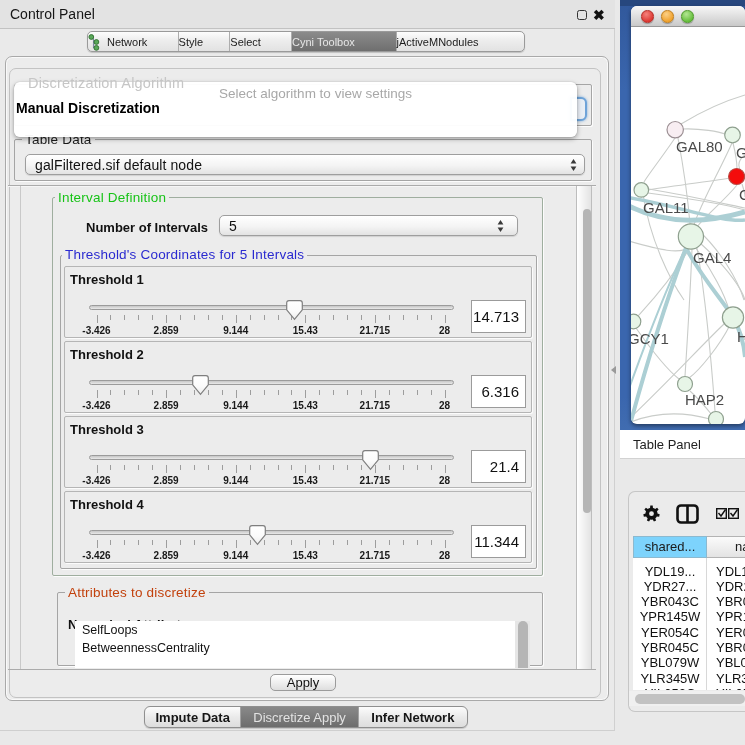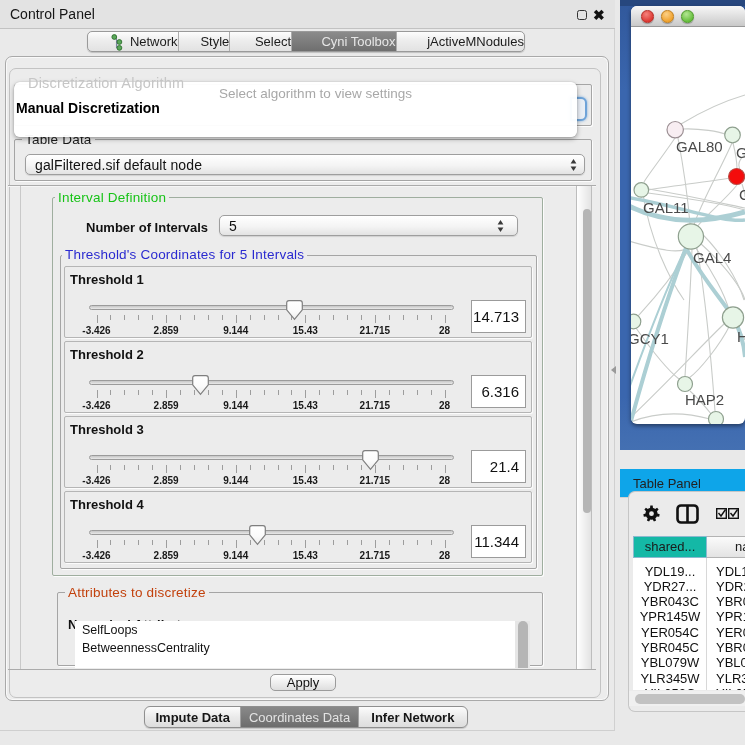--- a/index.html
+++ b/index.html
@@ -9,21 +9,21 @@
 
 
 #cpwin { left:0; top:0; width:615px; height:731px; background:#eaeaea; border-right:1px solid #d0d0d0; border-bottom:1px solid #cfcfcf; }
 #cptitle { left:0; top:0; width:615px; height:29px; background:#e3e3e3; border-bottom:1px solid #c2c2c2; }
 #cptitle .t { position:absolute; left:10px; top:6px; font-size:14px; color:#161616; }
 #btnfloat { left:577px; top:10px; width:10px; height:10px; border:1.6px solid #333; border-radius:2.5px; }
 #btnclose { left:593px; top:7px; font-size:14px; font-weight:bold; color:#111; }
 
 
 #toptabs { left:87px; top:31px; width:438px; height:21px; border:1px solid #9a9a9a; border-radius:5px; background:linear-gradient(#fdfdfd,#ededed 45%,#e2e2e2); box-shadow:0 1px 1px rgba(0,0,0,0.18); display:flex; overflow:hidden; }
-#toptabs .seg { height:100%; display:flex; align-items:center; justify-content:flex-end; font-size:13px; color:#1c1c1c; border-right:1px solid #adadad; }
+#toptabs .seg { height:100%; display:flex; align-items:center; justify-content:flex-start; font-size:11px; color:#1c1c1c; border-right:1px solid #adadad; }
 #toptabs .seg.sel { background:linear-gradient(#8b8b8b,#6f6f6f); color:#e6e6e6; }
 #toptabs .seg:last-child { border-right:none; }
 
 
 #content { left:5px; top:56px; width:604px; height:645px; background:#ececec; border:1px solid #a9a9a9; border-radius:7px; box-shadow:inset 0 0 0 1px rgba(255,255,255,0.7); }
 #inner { left:9px; top:68px; width:592px; height:630px; border:1px solid #c3c3c3; border-radius:7px; }
 
 .group { position:absolute; border:1px solid #a5a5a5; border-radius:2px; box-shadow:1px 1px 0 rgba(255,255,255,0.85); }
 .gtitle { position:absolute; background:#ececec; padding:0 3px; font-size:13.5px; letter-spacing:0.2px; color:#1c1c1c; line-height:14px; }
 
@@ -58,21 +58,21 @@
 #bottabs .seg.sel { background:linear-gradient(#898989,#6d6d6d); color:#e3e3e3; font-weight:normal; }
 #bottabs .seg:last-child { border-right:none; }
 
 
 #netpanel { left:620px; top:0; width:125px; height:450px; background:linear-gradient(#31589b,#3a66ae 20%,#3a66ae 88%,#4470b2); }
 #netwin { left:631px; top:6px; width:114px; height:418px; background:#fff; border-radius:6px 6px 6px 6px; box-shadow:0 2px 4px rgba(0,0,0,0.45); overflow:hidden; }
 #nettitle { position:absolute; left:0; top:0; width:100%; height:21px; background:linear-gradient(#f7f7f7,#c9c9c9); border-bottom:1px solid #989898; }
 .tl { position:absolute; top:4px; width:12.5px; height:12.5px; border-radius:50%; box-shadow:0 1px 1px rgba(0,0,0,0.28); }
 
 
-#tpbar { left:620px; top:469px; width:125px; height:29px; background:#0ea5e9; border-bottom:1px solid #d2d2d2;text-decoration:underline; }
+#tpbar { left:620px; top:430px; width:125px; height:29px; background:#ffffff; border-bottom:1px solid #d2d2d2;text-decoration:underline; }
 #tpbar .t { position:absolute; left:13px; top:7px; font-size:13px; color:#222; }
 #tablewin { left:628px; top:491px; width:117px; height:221px; background:#ebebeb; border:1px solid #c6c6c6; border-radius:7px 0 0 7px; border-right:none; }
 </style>
 </head>
 <body>
 <div class="abs" id="cpwin"></div>
 <div class="abs" id="cptitle">
     <span class="t">Control Panel</span>
   </div>
 <div class="abs" id="btnfloat"></div>
@@ -331,21 +331,21 @@
     <div>SelfLoops</div>
     <div>BetweennessCentrality</div>
   </div>
 <div class="abs" style="left:515px; top:621px; width:15px; height:47px; background:#e6e6e6;"></div>
 <div class="abs" style="left:518px; top:621px; width:10px; height:47px; background:#b5b5b5; border-radius:5px 5px 0 0;"></div>
 
 <div class="abs" id="apply">Apply</div>
 
 <div class="abs" id="bottabs">
   <div class="seg" style="width:97px;">Impute Data</div>
-  <div class="seg sel" style="width:118px;">Coordinates Data</div>
+  <div class="seg sel" style="width:118px;">Discretize Apply</div>
   <div class="seg" style="width:109px;">Infer Network</div>
 </div>
 
 <div class="abs" id="netpanel"></div>
 <div class="abs" style="left:620px; top:0; width:125px; height:6px; background:#27477e;"></div>
 <div class="abs" id="netwin">
   <svg width="114" height="418" viewBox="0 0 114 418" style="position:absolute; left:0; top:0;">
     <g transform="translate(-631,-6)">
 
       <g fill="none" stroke="#c9ccc9" stroke-width="1.1">
@@ -435,21 +435,21 @@
       <line x1="11.5" y1="2" x2="11.5" y2="18" stroke="#111" stroke-width="2.6"></line>
     </svg>
     <svg class="abs" style="left:716px; top:508px;" width="24" height="12" viewBox="0 0 24 12">
       <g fill="none" stroke="#111" stroke-width="1.4">
         <rect x="0.7" y="0.7" width="9.6" height="9.6"></rect>
         <rect x="12.7" y="0.7" width="9.6" height="9.6"></rect>
         <path d="M2.5 5 L5 8 L9.5 1.5"></path>
         <path d="M14.5 5 L17 8 L21.5 1.5"></path>
       </g>
     </svg>
-    <div class="abs" style="left:633px; top:536px; width:74px; height:22px; background:#14b8a6; border:1px solid #8cb9cf; font-size:13px; color:#1a1a1a; text-align:center; line-height:20px;">shared...</div>
+    <div class="abs" style="left:633px; top:536px; width:74px; height:22px; background:#7dd3fc; border:1px solid #8cb9cf; font-size:13px; color:#1a1a1a; text-align:center; line-height:20px;">shared...</div>
     <div class="abs" style="left:707px; top:536px; width:38px; height:22px; background:linear-gradient(#fbfbfb,#e3e3e3); border-top:1px solid #b3b3b3; border-bottom:1px solid #b3b3b3; font-size:13px; color:#1a1a1a; padding-left:28px; line-height:20px;">na</div>
     <div class="abs" style="left:633px; top:558px; width:112px; height:132px; background:#fff; overflow:hidden;">
       <div style="position:absolute; left:0; top:5.5px; width:74px; text-align:center; font-size:13px; color:#111;">YDL19...</div>
       <div style="position:absolute; left:83px; top:5.5px; font-size:13px; color:#111;">YDL19</div>
       <div style="position:absolute; left:0; top:20.8px; width:74px; text-align:center; font-size:13px; color:#111;">YDR27...</div>
       <div style="position:absolute; left:83px; top:20.8px; font-size:13px; color:#111;">YDR27</div>
       <div style="position:absolute; left:0; top:36.1px; width:74px; text-align:center; font-size:13px; color:#111;">YBR043C</div>
       <div style="position:absolute; left:83px; top:36.1px; font-size:13px; color:#111;">YBR04</div>
       <div style="position:absolute; left:0; top:51.4px; width:74px; text-align:center; font-size:13px; color:#111;">YPR145W</div>
       <div style="position:absolute; left:83px; top:51.4px; font-size:13px; color:#111;">YPR14</div>

